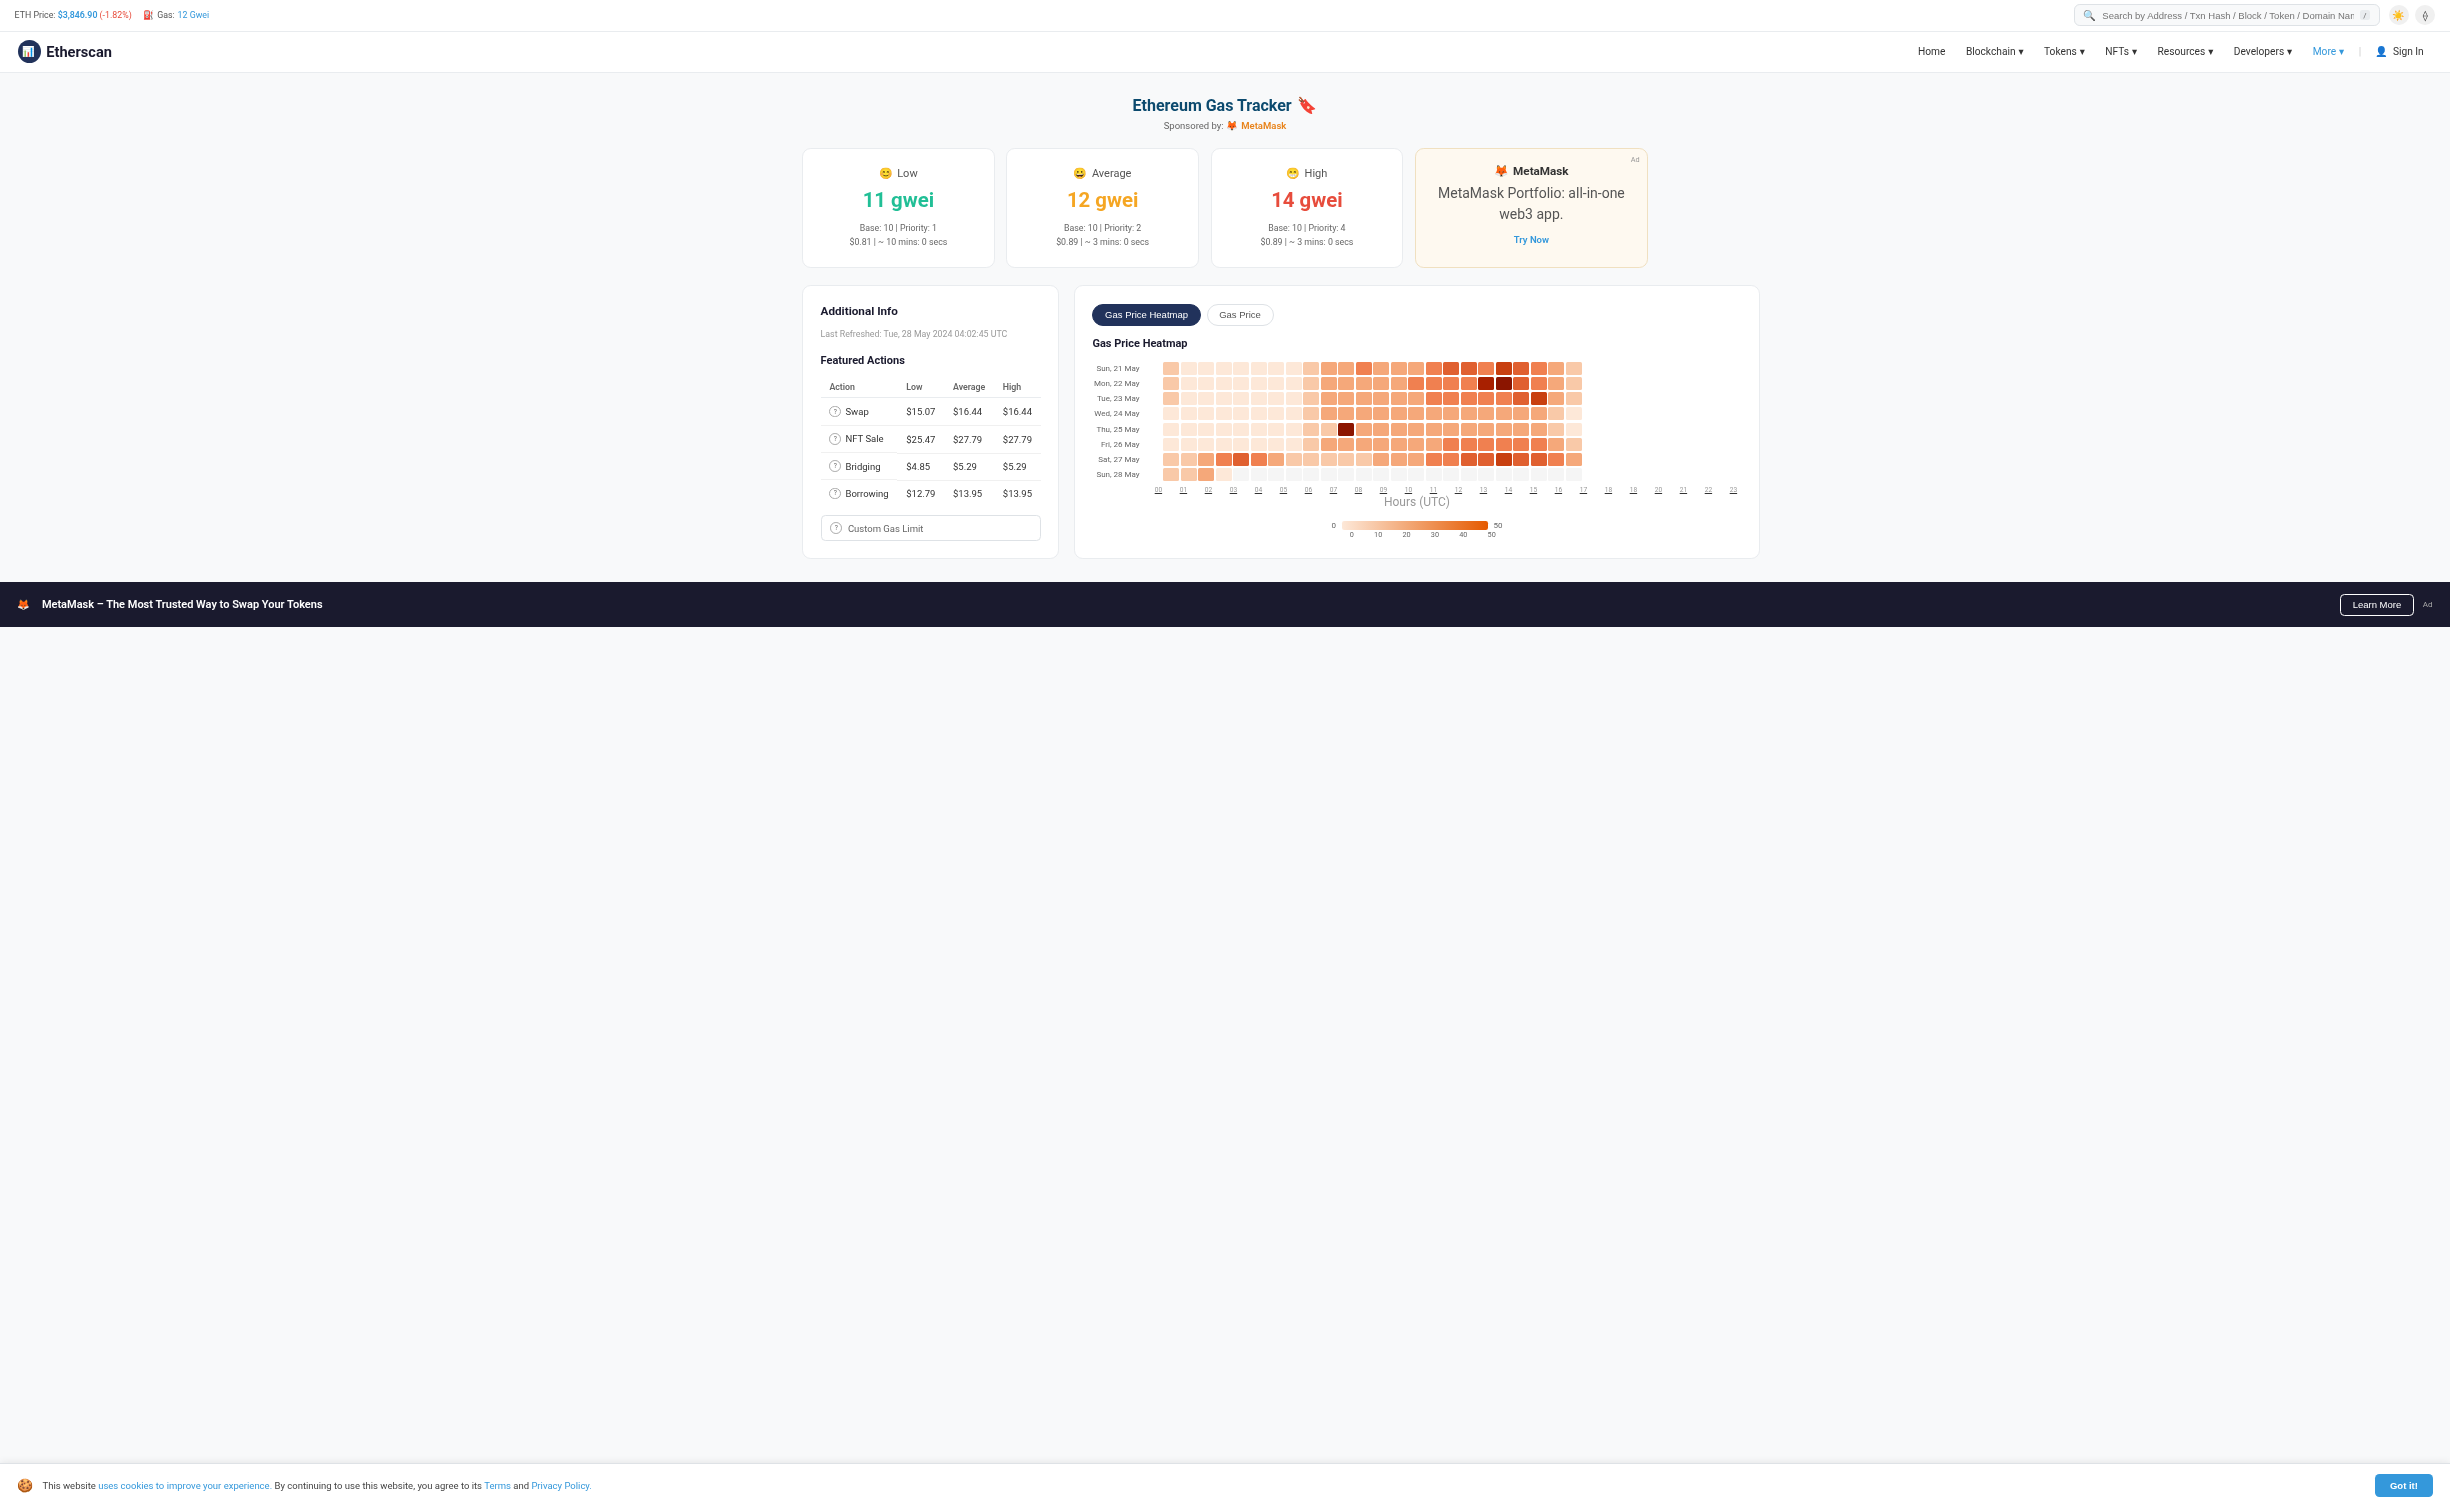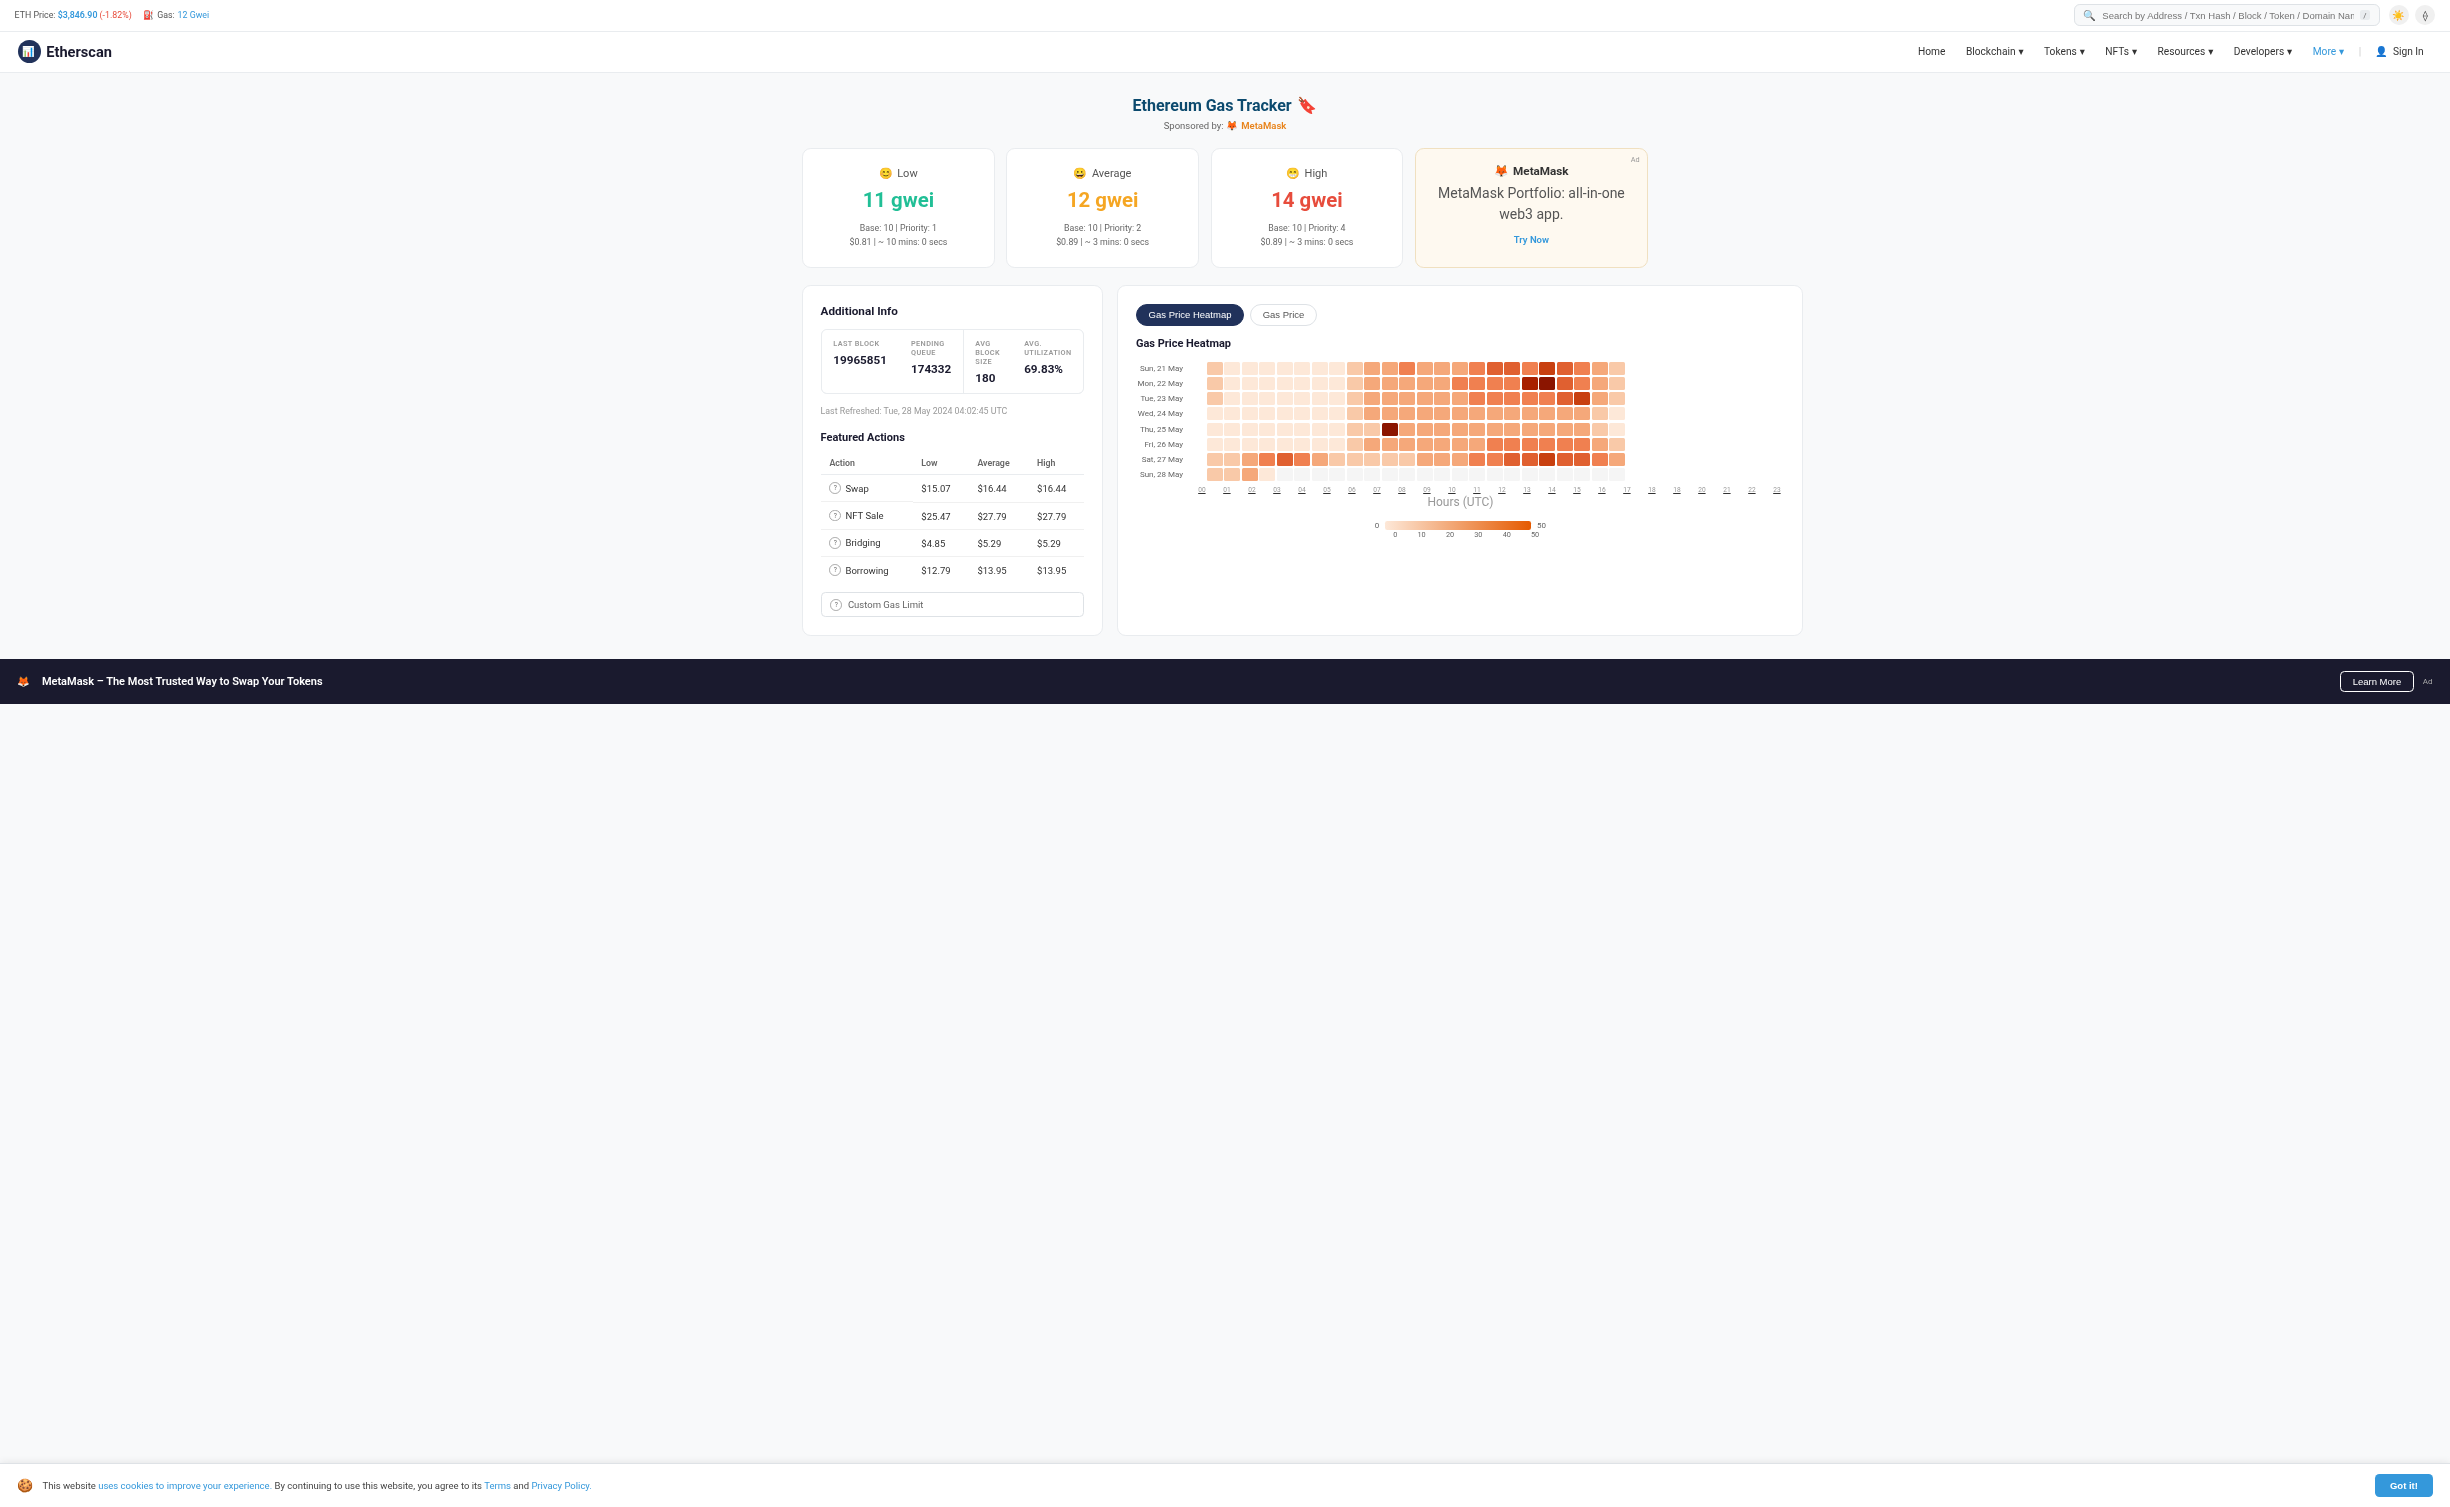--- a/index.html
+++ b/index.html
@@ -237,38 +237,20 @@
       <div class="ad-card-desc">MetaMask Portfolio: all-in-one web3 app.</div>
       <a class="try-now-btn">Try Now</a>
     </div>
   </div>
 
   <div class="lower-section">
 
     <div class="additional-info">
       <h2 class="section-title">Additional Info</h2>
 
-      <div class="stats-grid">
-        <div class="stat-box">
-          <div class="stat-label">LAST BLOCK</div>
-          <div class="stat-value">19965851</div>
-        </div>
-        <div class="stat-box">
-          <div class="stat-label">PENDING QUEUE</div>
-          <div class="stat-value">174332</div>
-        </div>
-        <div class="stat-box">
-          <div class="stat-label">AVG BLOCK SIZE</div>
-          <div class="stat-value">180</div>
-        </div>
-        <div class="stat-box">
-          <div class="stat-label">AVG. UTILIZATION</div>
-          <div class="stat-value">69.83%</div>
-        </div>
-      </div>
 
       <div class="last-refreshed">Last Refreshed: Tue, 28 May 2024 04:02:45 UTC</div>
 
       <div class="featured-title">Featured Actions</div>
 
       <table class="actions-table">
         <thead>
           <tr>
             <th>Action</th>
             <th>Low</th>

